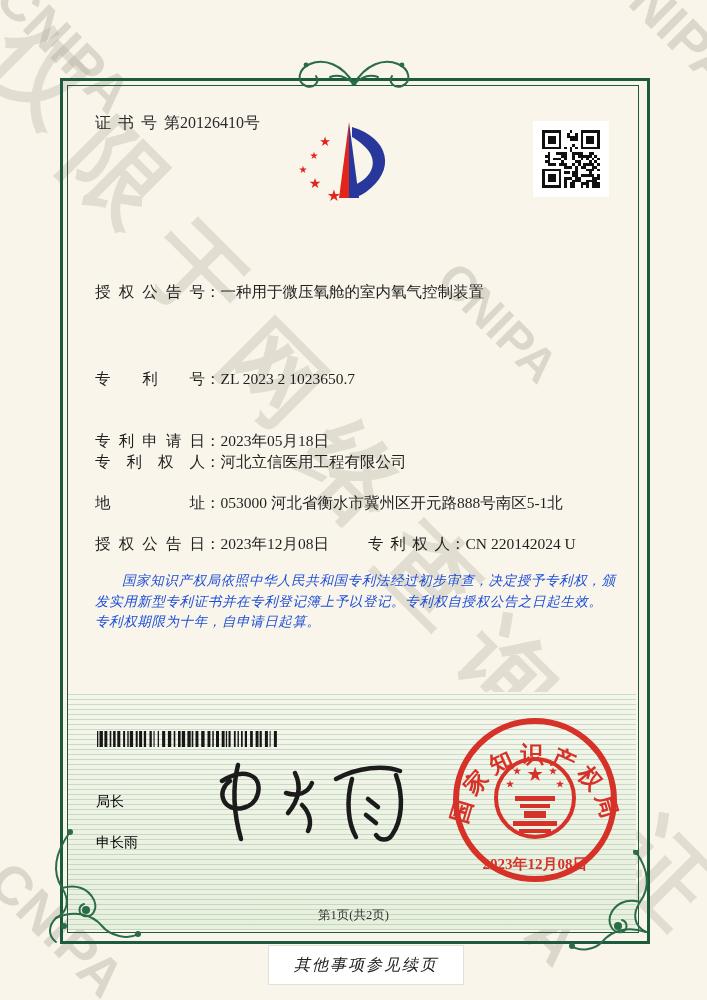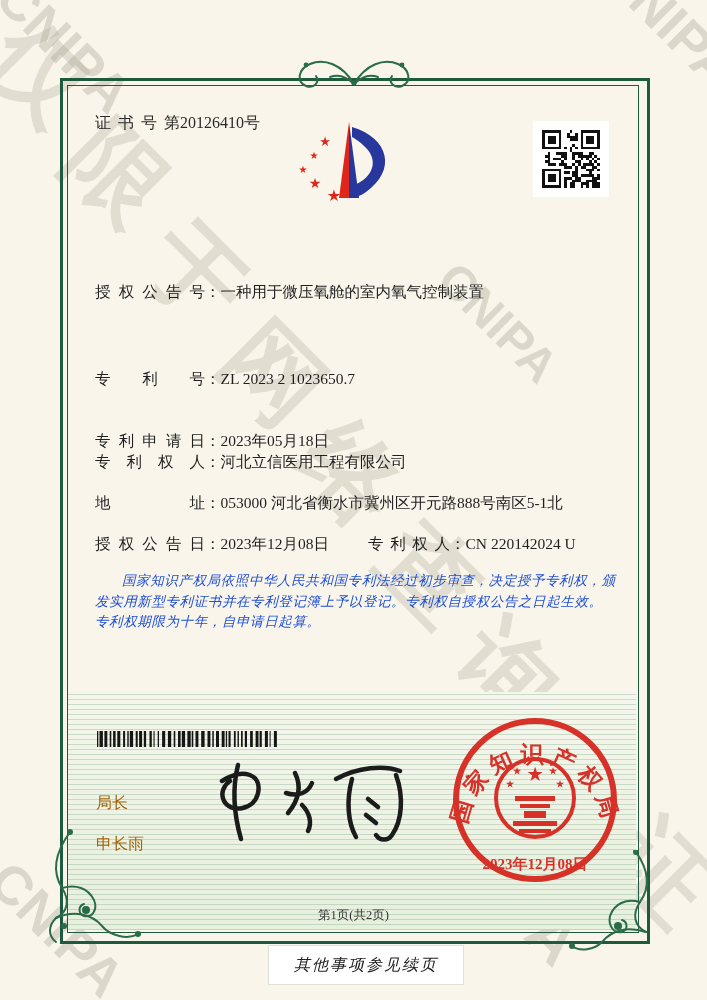--- a/index.html
+++ b/index.html
@@ -44,21 +44,21 @@
   .pair2 .lab{width:82px;}
 
   
   .paras{position:absolute;left:95px;top:571px;width:521px;z-index:4;}
   .paras p{margin:0;text-indent:2em;font-size:13.5px;line-height:20.5px;
       font-style:italic;letter-spacing:.6px;color:#1d4ed8;}
 
   
   .barcode{position:absolute;left:97px;top:731px;z-index:4;}
   .signer{position:absolute;left:96px;z-index:4;font-family:Liberation Mono, monospace;
-      font-size:16px;color:#a16207;}
+      font-size:14px;color:#000000;}
   .signature{position:absolute;left:200px;top:753px;z-index:5;}
   .signature path{stroke:#1b1b1b;stroke-width:4.5;fill:none;stroke-linecap:round;stroke-linejoin:round;}
   .seal{position:absolute;left:447px;top:712px;z-index:6;opacity:.95;}
   .seal .s-stroke{stroke:var(--seal_red,#d6281f);fill:none;}
   .seal .s-fill{fill:var(--seal_red,#d6281f);}
   .seal text{fill:var(--seal_red,#d6281f);font-weight:bold;}
   .page-num{position:absolute;left:0;right:0;top:907px;text-align:center;font-size:12.5px;z-index:4;color:#333;}
   .cont-box{position:absolute;left:268px;top:945px;width:194px;height:38px;background:#fff;
       border:1px solid #e3e0d6;z-index:4;text-align:center;line-height:38px;
       font-size:16px;font-style:italic;letter-spacing:2px;color:#222;}

